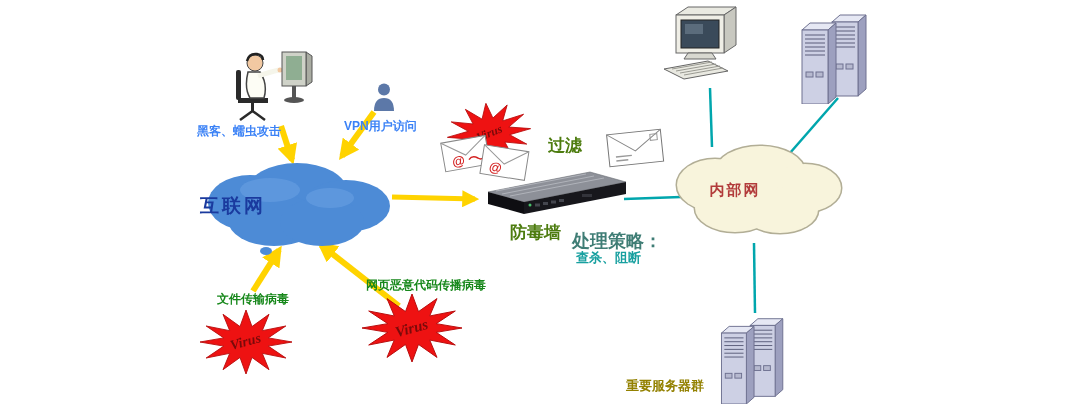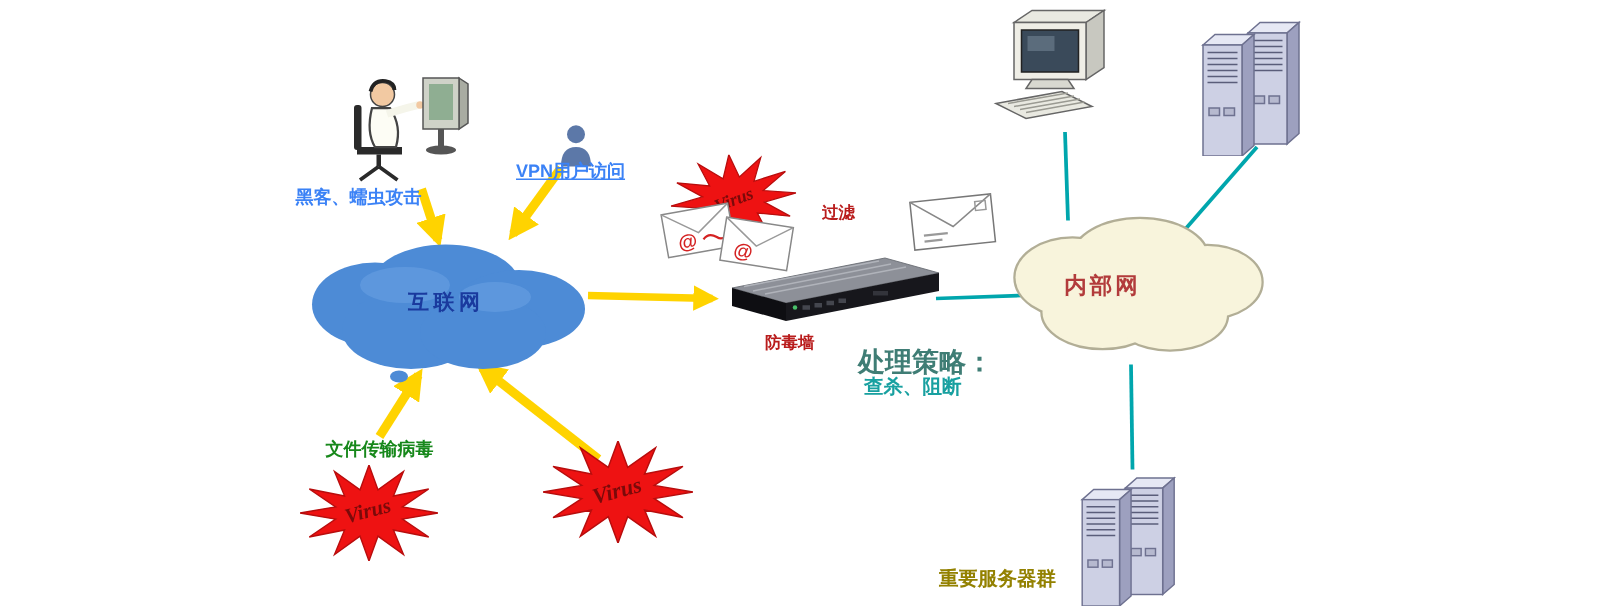--- a/index.html
+++ b/index.html
@@ -3,26 +3,26 @@
 <meta charset="utf-8">
 <style>
   * { margin:0; padding:0; box-sizing:border-box; }
   body { font-family:"Liberation Sans", sans-serif; background:#ffffff; }
   #canvas { position:relative; width:1080px; height:408px; background:#ffffff; overflow:hidden; }
   .abs { position:absolute; }
   svg { display:block; }
   .lbl { position:absolute; font-weight:bold; white-space:nowrap; }
   .lbl-navy  { color:#3b82f6; font-size:12px; }
   .lbl-green { color:#17881b; font-size:12px; }
-  .lbl-red   { color:#b91c1c; font-size:11px; }
+  .lbl-red   { color:#4d7c0f; font-size:17px; }
   .lbl-teal-dark { color:#3f7d75; font-size:18px; }
   .lbl-teal  { color:#18a0a0; font-size:13px; }
   .lbl-olive { color:#938100; font-size:13px;margin-top:20px; }
   .lbl-intranet { color:#b23b3b; font-size:15px; letter-spacing:2px; text-align:center; }
-  .lbl-internet { color:#1a3a9e; font-size:14px; letter-spacing:3px; text-align:center;font-family:Liberation Serif, serif; }
+  .lbl-internet { color:#1a3a9e; font-size:19px; letter-spacing:3px; text-align:left;font-family:Liberation Serif, serif; }
   .starburst { position:absolute; display:flex; align-items:center; justify-content:center; }
   .starburst svg { position:absolute; inset:0; width:100%; height:100%; }
   .virus-text { position:relative; z-index:2; font-family:"Liberation Serif", serif; font-style:italic;
                 font-weight:bold; color:#7a0a0a; transform:rotate(-15deg); }
 </style>
 </head>
 <body>
 
 <div id="canvas">
 
@@ -100,21 +100,21 @@
     </svg>
   </div>
   <div class="lbl lbl-navy" style="left:197px;top:123px;">黑客、蠕虫攻击</div>
 
   <div class="abs" style="left:372px;top:82px;width:24px;height:30px;">
     <svg viewBox="0 0 24 30" width="24" height="30">
       <circle cx="12" cy="7.5" r="6" fill="#5c78a8"></circle>
       <path d="M2,29 Q2,16 12,16 Q22,16 22,29 Z" fill="#5c78a8"></path>
     </svg>
   </div>
-  <div class="lbl lbl-navy" style="left:344px;top:106px;text-decoration:underline;">VPN用户访问</div>
+  <div class="lbl lbl-navy" style="left:344px;top:118px;">VPN用户访问</div>
 
   <div class="starburst" style="left:447px;top:103px;width:84px;height:60px;transform:rotate(-6deg);">
     <svg viewBox="0 0 100 70" preserveAspectRatio="none">
       <polygon points="100,35 74.2,39.5 93.3,52.5 67.7,47.4 75,65.3 56.5,51.9 50,70 43.5,51.9 25,65.3 32.3,47.4 6.7,52.5 25.8,39.5 0,35 25.8,30.5 6.7,17.5 32.3,22.6 25,4.7 43.5,18.1 50,0 56.5,18.1 75,4.7 67.7,22.6 93.3,17.5 74.2,30.5" fill="#ee1212" stroke="#b80d0d" stroke-width="1"></polygon>
     </svg>
     <span class="virus-text" style="font-size:12px;">Virus</span>
   </div>
 
   <div class="abs" style="left:438px;top:126px;width:95px;height:58px;">
     <svg viewBox="0 0 95 58" width="95" height="58">
@@ -212,20 +212,21 @@
   <div class="lbl lbl-olive" style="left:626px;top:357px;">重要服务器群</div>
 
   <div class="lbl lbl-green" style="left:217px;top:291px;">文件传输病毒</div>
   <div class="starburst" style="left:200px;top:310px;width:92px;height:64px;">
     <svg viewBox="0 0 100 70" preserveAspectRatio="none">
       <polygon points="100,35 74.2,39.5 93.3,52.5 67.7,47.4 75,65.3 56.5,51.9 50,70 43.5,51.9 25,65.3 32.3,47.4 6.7,52.5 25.8,39.5 0,35 25.8,30.5 6.7,17.5 32.3,22.6 25,4.7 43.5,18.1 50,0 56.5,18.1 75,4.7 67.7,22.6 93.3,17.5 74.2,30.5" fill="#ee1212" stroke="#b80d0d" stroke-width="1"></polygon>
     </svg>
     <span class="virus-text" style="font-size:14px;">Virus</span>
   </div>
 
+  <div class="lbl lbl-green" style="left:366px;top:277px;">网页恶意代码传播病毒</div>
   <div class="starburst" style="left:362px;top:294px;width:100px;height:68px;">
     <svg viewBox="0 0 100 70" preserveAspectRatio="none">
       <polygon points="100,35 74.2,39.5 93.3,52.5 67.7,47.4 75,65.3 56.5,51.9 50,70 43.5,51.9 25,65.3 32.3,47.4 6.7,52.5 25.8,39.5 0,35 25.8,30.5 6.7,17.5 32.3,22.6 25,4.7 43.5,18.1 50,0 56.5,18.1 75,4.7 67.7,22.6 93.3,17.5 74.2,30.5" fill="#ee1212" stroke="#b80d0d" stroke-width="1"></polygon>
     </svg>
     <span class="virus-text" style="font-size:15px;">Virus</span>
   </div>
 
 </div>
 
 </body></html>

